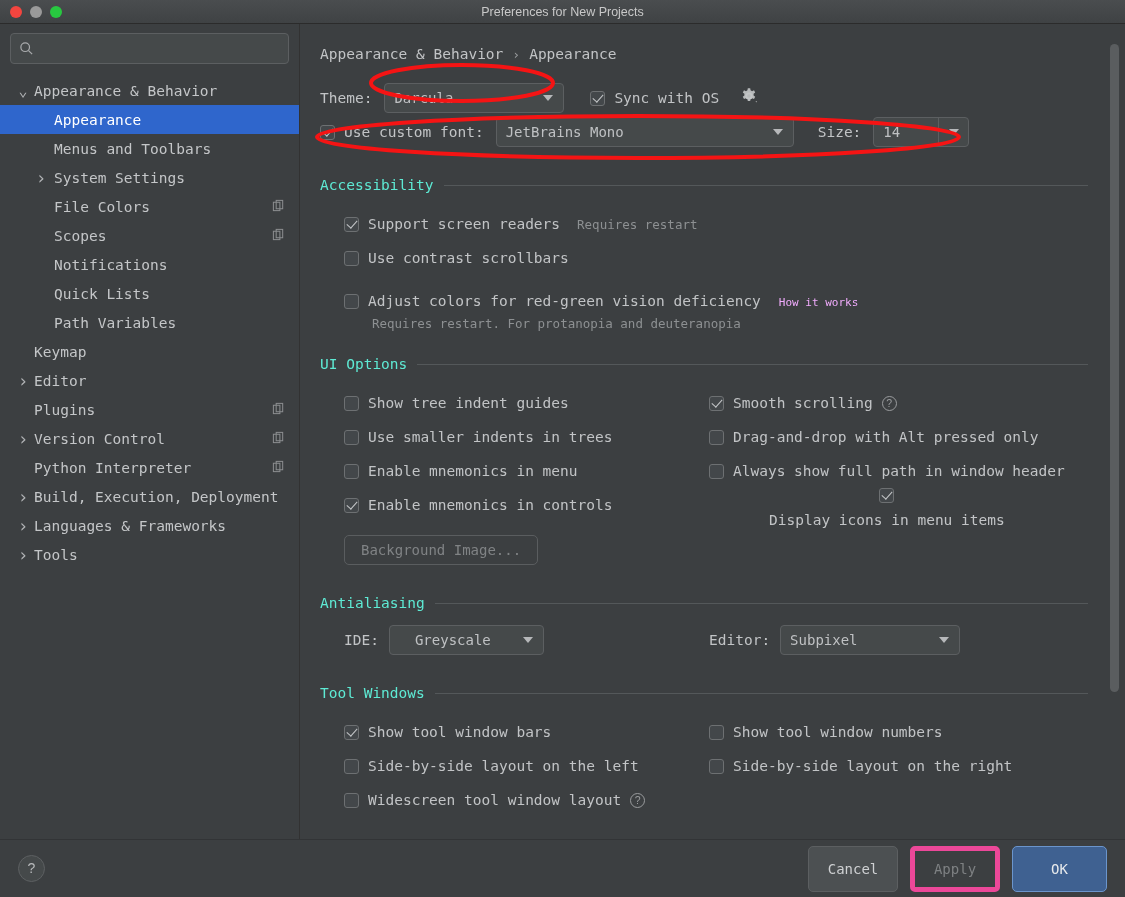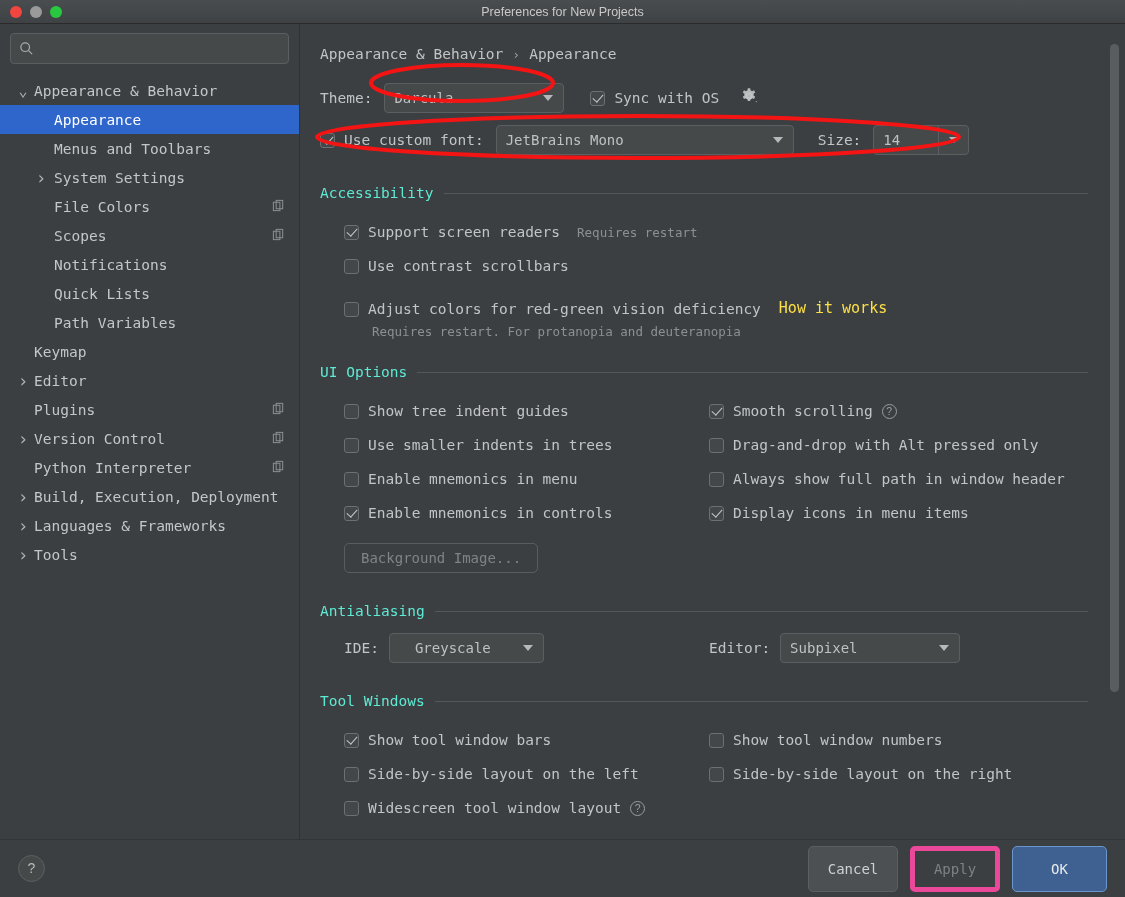--- a/index.html
+++ b/index.html
@@ -113,21 +113,21 @@
     background: #43474a; position: relative;
   }
   .box.on::after {
     content: ""; position: absolute;
     left: 4px; top: 0px; width: 5px; height: 9px;
     border: solid #c6c8ca; border-width: 0 1.8px 1.8px 0;
     transform: rotate(42deg);
   }
   .cb .txt { font-size: 14.5px; color: #c2c4c6; white-space: nowrap; }
   .hint { font-size: 12.5px; color: #8d9092; }
-  .link { font-size: 15px; color: #fde047; margin-top: 32px; }
+  .link { font-size: 11px; color: #f0abfc; margin-top: 32px; }
 
   
   .section { display: flex; align-items: center; gap: 10px; }
   .section .sname { font-size: 14.5px; color: #5eead4; white-space: nowrap; }
   .section .rule { flex: 1; height: 1px; background: #54585a; }
 
   .helpicon {
     width: 15px; height: 15px; border-radius: 50%;
     border: 1px solid #9a9c9e; color: #9a9c9e;
     font-size: 10.5px; line-height: 13px; text-align: center;
@@ -307,21 +307,21 @@
             <svg width="20" height="20" viewBox="0 0 20 20">
               <g fill="#c2c4c6">
                 <path d="M10 6.4a3.6 3.6 0 1 0 0 7.2 3.6 3.6 0 0 0 0-7.2zm0 5.4a1.8 1.8 0 1 1 0-3.6 1.8 1.8 0 0 1 0 3.6z"></path>
                 <path d="M8.8 2.2h2.4l.35 2.1 1.5.85 1.95-.8 1.2 2.1-1.6 1.35v1.7l1.6 1.35-1.2 2.1-1.95-.8-1.5.85-.35 2.1H8.8l-.35-2.1-1.5-.85-1.95.8-1.2-2.1 1.6-1.35v-1.7L3.8 6.45l1.2-2.1 1.95.8 1.5-.85z" opacity="0.92"></path>
               </g>
               <path d="M16.5 15.2l1.6 0 -0.8 1.4z" fill="#b6b8ba"></path>
             </svg>
           </span>
         </div>
 
-        <div class="row" style="margin-top:12px; gap:12px;">
+        <div class="row" style="margin-top:4px; gap:12px;">
           <div class="cb">
             <span class="box on"></span>
             <span class="txt">Use custom font:</span>
           </div>
           <div class="combo" style="width:298px;">
             <span class="val">JetBrains Mono</span>
             <span class="caret"></span>
           </div>
           <span class="lbltext" style="margin-left:12px;">Size:</span>
           <div class="combo" style="width:96px; padding-right:0;">
@@ -384,21 +384,21 @@
                 <span class="helpicon">?</span>
               </div>
               <div class="cb" style="height: 34px;">
                 <span class="box"></span>
                 <span class="txt">Drag-and-drop with Alt pressed only</span>
               </div>
               <div class="cb" style="height: 34px;">
                 <span class="box"></span>
                 <span class="txt">Always show full path in window header</span>
               </div>
-              <div class="cb" style="height: 34px;">
+              <div class="cb" style="height: 34px; flex-direction: column;">
                 <span class="box on"></span>
                 <span class="txt">Display icons in menu items</span>
               </div>
             </div>
         </div>
         <div style="padding-left:24px; margin-top:13px;">
           <div class="ghostbtn">Background Image...</div>
         </div>
 
         <div class="section" style="margin-top:30px; width:768px;">

